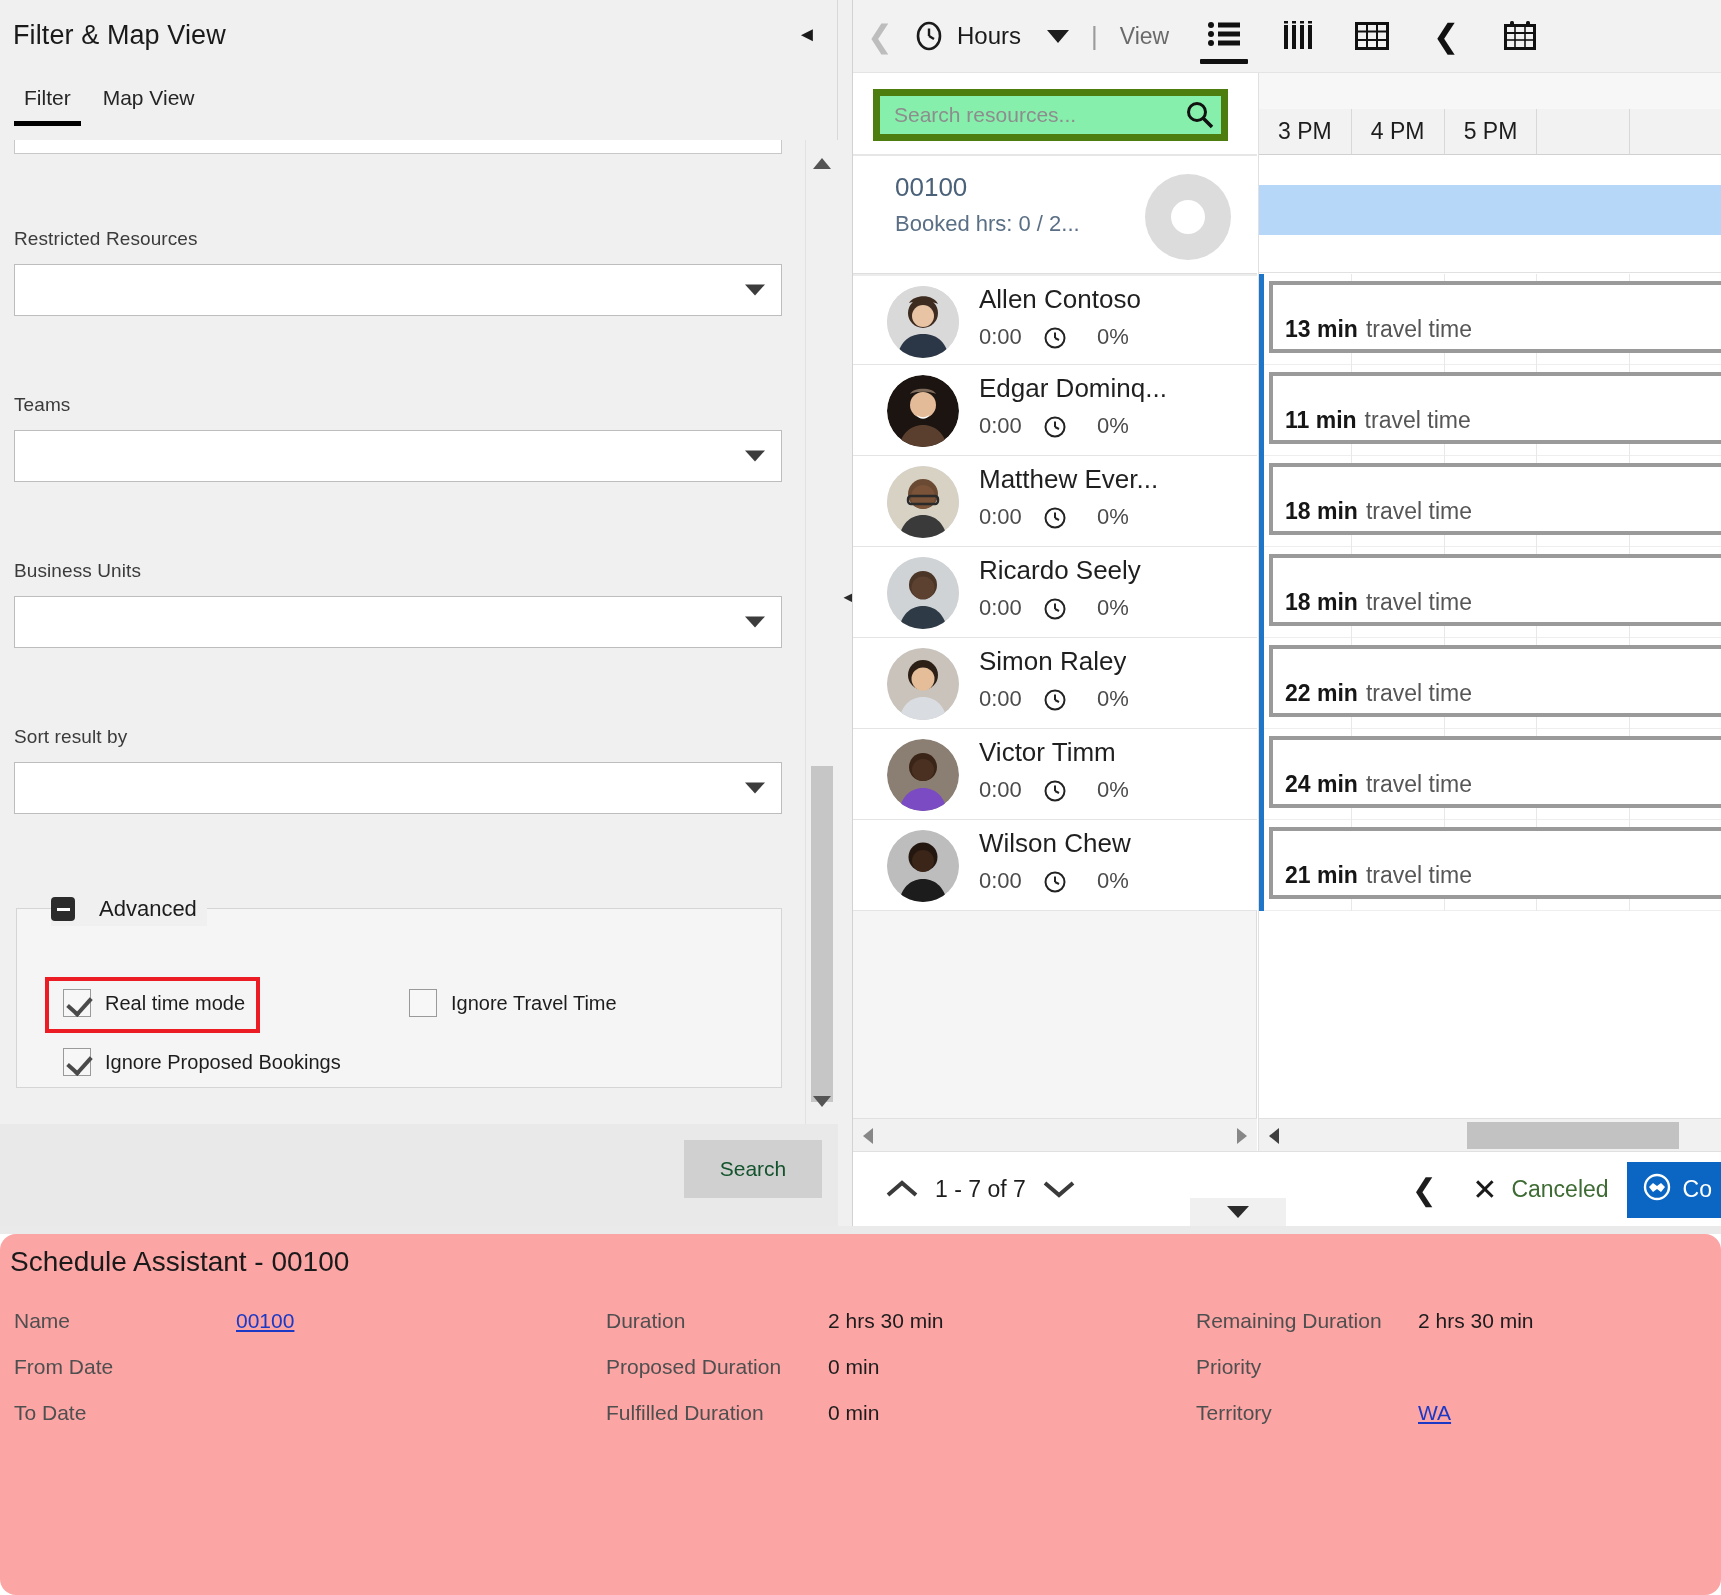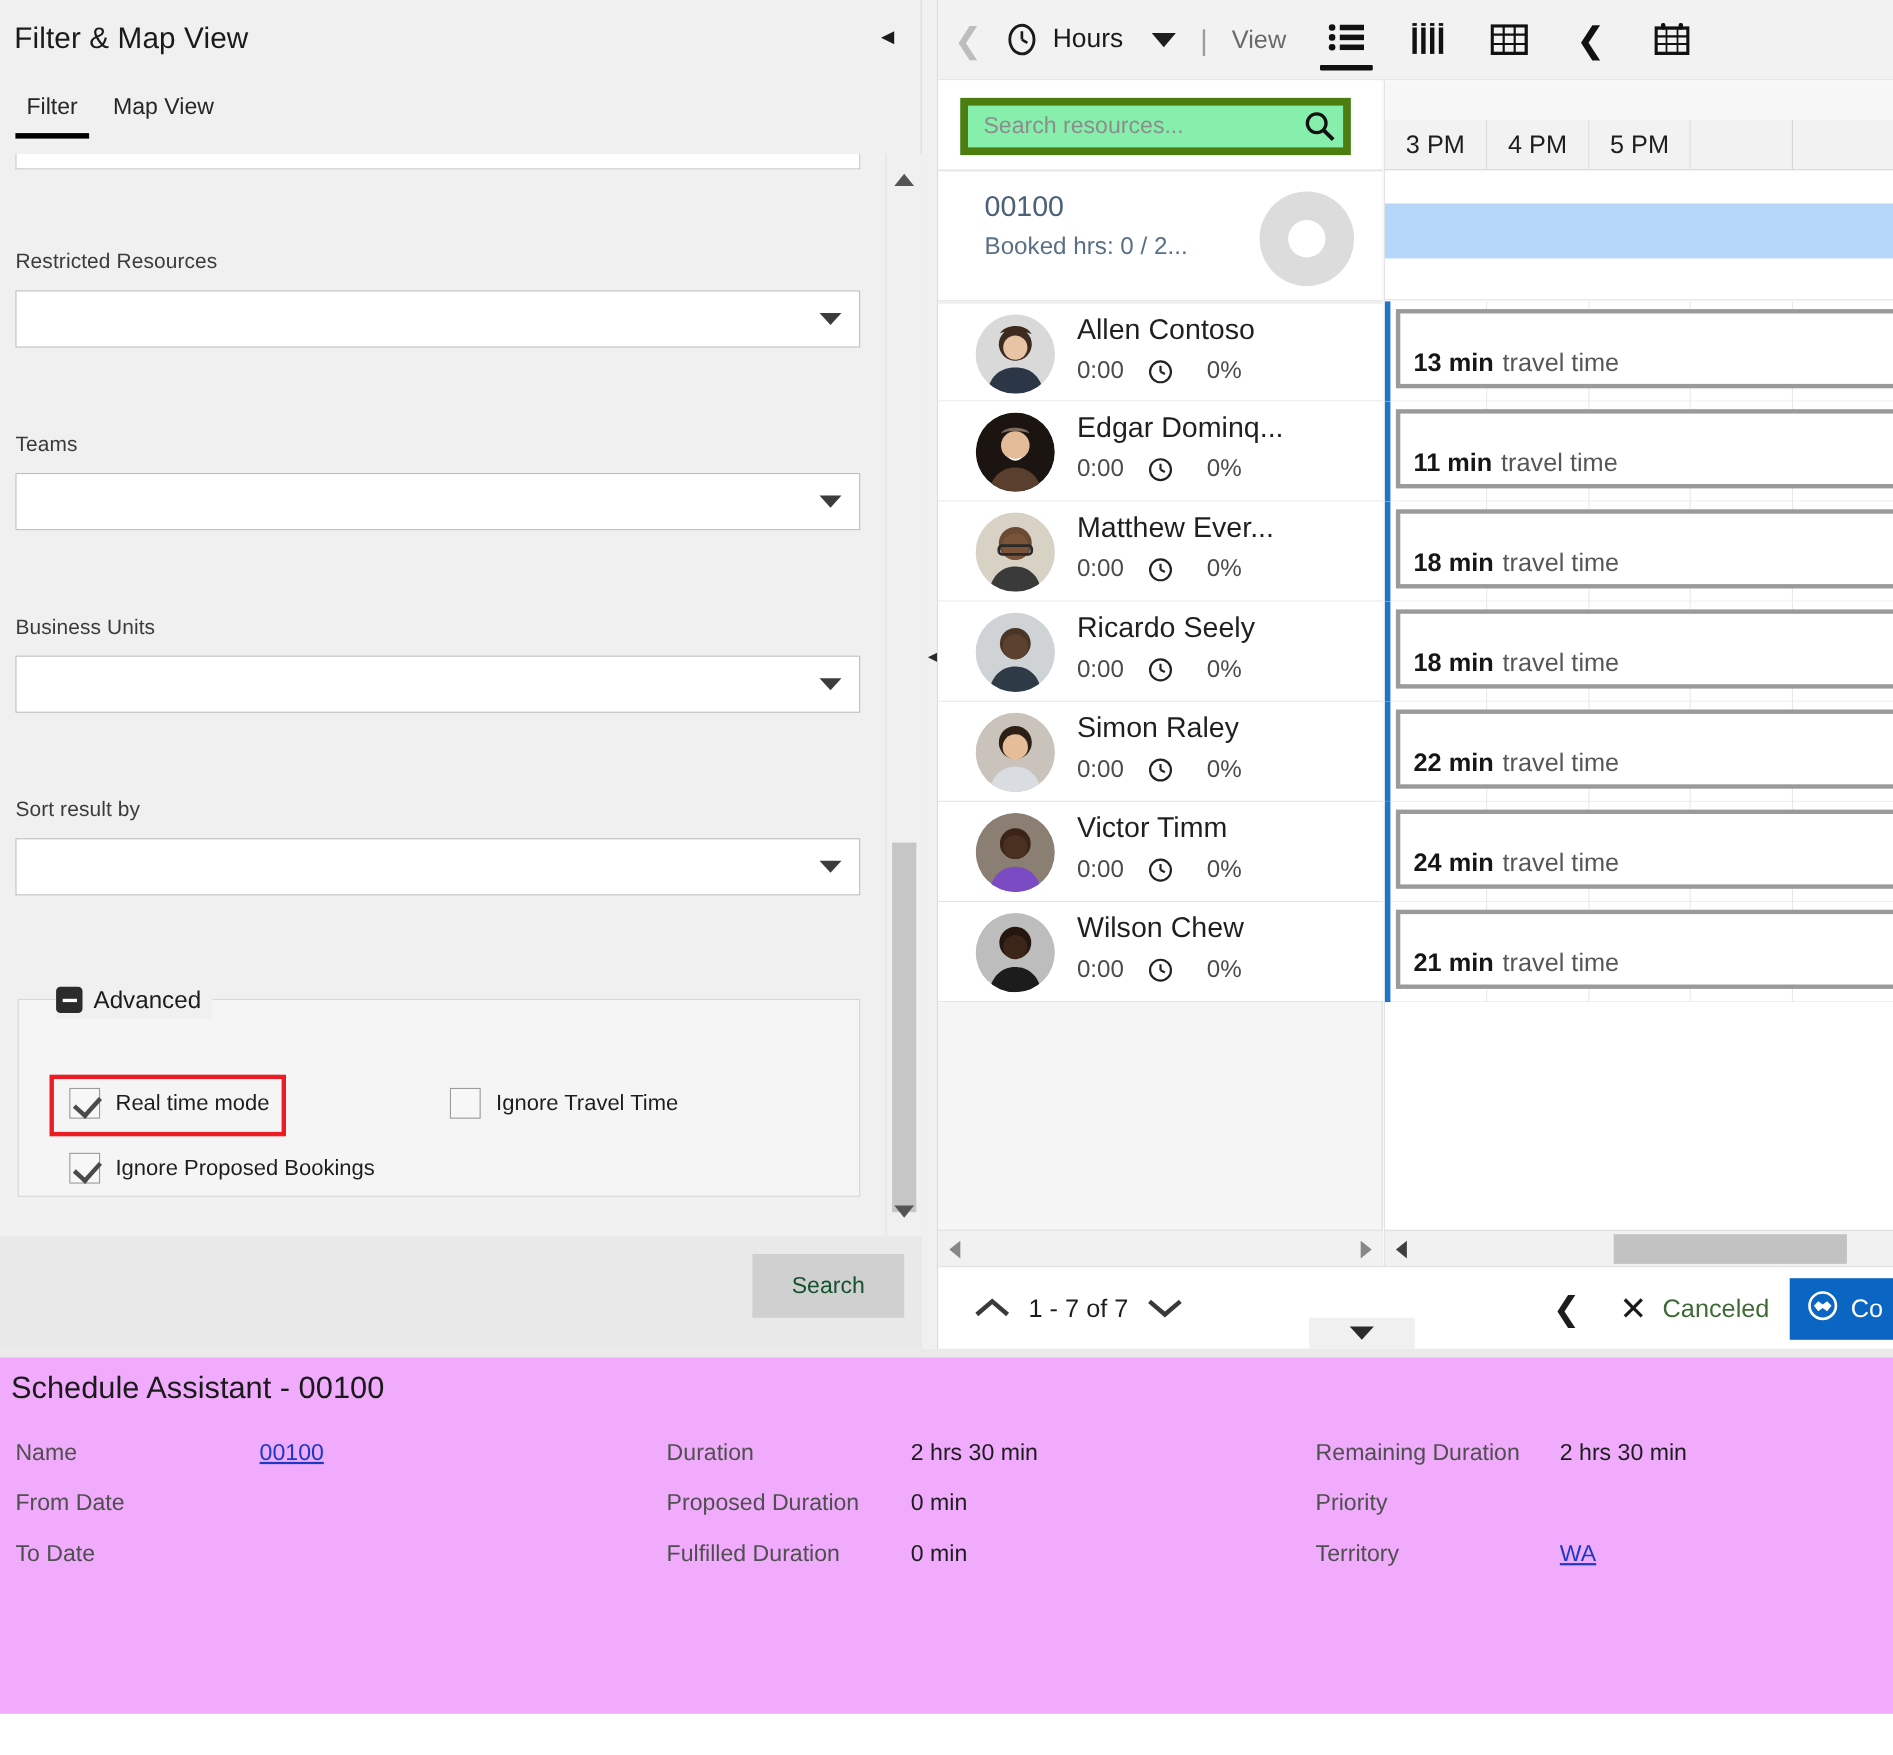--- a/index.html
+++ b/index.html
@@ -61,21 +61,21 @@
     border-right: 10px solid transparent; border-top: 11px solid #3c3c3c;
   }
 
   
   .advanced {
     position: absolute; left: 16px; top: 768px; width: 766px; height: 180px;
     border: 1px solid #d5d5d5; background: #f5f5f5;
   }
   .advanced-legend {
     position: absolute; left: 34px; top: -17px; height: 34px;
-    background: #f0f0f0; padding: 0 10px 0 0; display: flex; align-items: center; gap: 10px;
+    background: #f0f0f0; padding: 0 10px 0 0; display: flex; align-items: center; gap: 24px;
   }
   .adv-toggle {
     width: 24px; height: 24px; background: #2b2b2b; border-radius: 4px;
     display: flex; align-items: center; justify-content: center;
   }
   .adv-toggle i { display: block; width: 13px; height: 3px; background: #fff; }
   .adv-legend-text { font-size: 22px; color: #1c1c1c; }
 
   .adv-row { position: absolute; display: flex; align-items: center; gap: 14px; }
   .cbx {
@@ -274,21 +274,21 @@
   .dropstrip {
     position: absolute; left: 1190px; top: 1198px; width: 96px; height: 28px;
     display: flex; align-items: center; justify-content: center; background: #f0f0f0;
   }
   .dropstrip .tri { width: 0; height: 0; border-left: 11px solid transparent; border-right: 11px solid transparent; border-top: 12px solid #2b2b2b; }
 
   .bottom-sep { position: absolute; left: 0; top: 1226px; width: 1721px; height: 8px; background: #eaeaea; }
 
   
   .detail {
-    position: absolute; left: 0; top: 1234px; width: 1721px; height: 324px; background: #f0abfc;
+    position: absolute; left: 0; top: 1234px; width: 1721px; height: 361px; background: #fca5a5; border-radius: 16px;
   }
   .detail-title { position: absolute; left: 10px; top: 12px; font-size: 28px; color: #1a1a1a; }
   .detail-grid { position: absolute; left: 0; top: 75px; width: 1721px; }
   .dcol { position: absolute; top: 0; }
   .dcol.c1 { left: 14px; }
   .dcol.c2 { left: 606px; }
   .dcol.c3 { left: 1196px; }
   .drow { display: flex; height: 46px; align-items: flex-start; }
   .dlabel { font-size: 21px; color: #4f4f4f; }
   .dvalue { font-size: 21px; color: #1c1c1c; }

